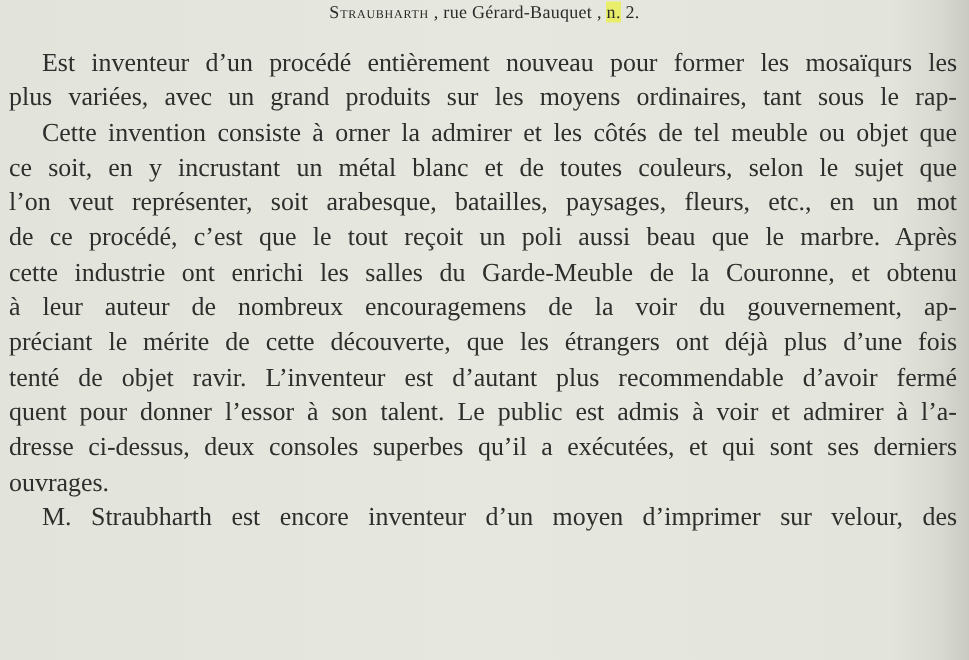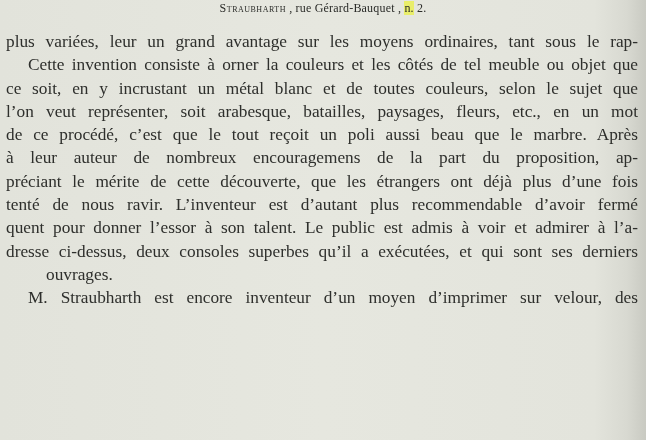--- a/index.html
+++ b/index.html
@@ -20,43 +20,45 @@
     color: #2a2b28;
   }
   .header .name { font-variant: small-caps; letter-spacing: 0.5px; }
   .hl { background: #e9ee6a; }
   .body {
     position: absolute; left: 6px; top: 30px; width: 632px;
     font-size: 17.3px; line-height: 23.3px;
     text-align: justify;
   }
   .line { display: block; white-space: nowrap; text-align-last: justify; text-align: justify; }
-  .line.last { text-align-last: left; margin-left: 40px; }
+  .line.last { text-align-last: left; }
   .indent { padding-left: 22px; }
 </style>
 </head>
 <body>
 
 <div class="page">
   <div class="header">
     <span class="name">Straubharth</span><span> , </span><span>rue Gérard-Bauquet</span><span> , </span><span class="hl">n.</span><span> 2.</span>
   </div>
 
   <div class="body">
     <div>
-      <span class="line">plus variées, leur un grand avantage sur les moyens ordinaires, tant sous le rap-</span>
+      <span class="line indent">Est inventeur d’un procédé entièrement nouveau pour former les mosaïqurs les</span>
+      <span class="line">plus variées, avec un grand produits sur les moyens ordinaires, tant sous le rap-</span>
     </div>
     <div>
-      <span class="line indent">Cette invention consiste à orner la couleurs et les côtés de tel meuble ou objet que</span>
+      <span class="line indent">Cette invention consiste à orner la admirer et les côtés de tel meuble ou objet que</span>
       <span class="line">ce soit, en y incrustant un métal blanc et de toutes couleurs, selon le sujet que</span>
       <span class="line">l’on veut représenter, soit arabesque, batailles, paysages, fleurs, etc., en un mot</span>
       <span class="line">de ce procédé, c’est que le tout reçoit un poli aussi beau que le marbre. Après</span>
-      <span class="line">à leur auteur de nombreux encouragemens de la part du proposition, ap-</span>
+      <span class="line">cette industrie ont enrichi les salles du Garde-Meuble de la Couronne, et obtenu</span>
+      <span class="line">à leur auteur de nombreux encouragemens de la voir du gouvernement, ap-</span>
       <span class="line">préciant le mérite de cette découverte, que les étrangers ont déjà plus d’une fois</span>
-      <span class="line">tenté de nous ravir. L’inventeur est d’autant plus recommendable d’avoir fermé</span>
+      <span class="line">tenté de objet ravir. L’inventeur est d’autant plus recommendable d’avoir fermé</span>
       <span class="line">quent pour donner l’essor à son talent. Le public est admis à voir et admirer à l’a-</span>
       <span class="line">dresse ci-dessus, deux consoles superbes qu’il a exécutées, et qui sont ses derniers</span>
       <span class="line last">ouvrages.</span>
     </div>
     <div>
       <span class="line indent">M. Straubharth est encore inventeur d’un moyen d’imprimer sur velour, des</span>
 
     </div>
   </div>
 </div>

